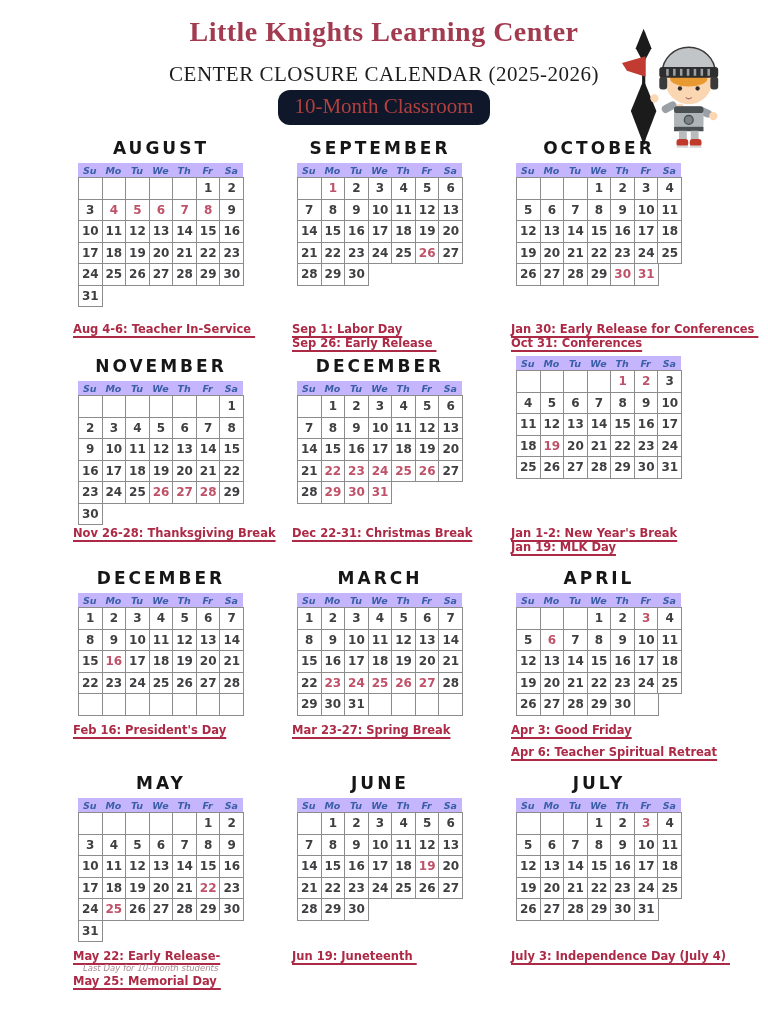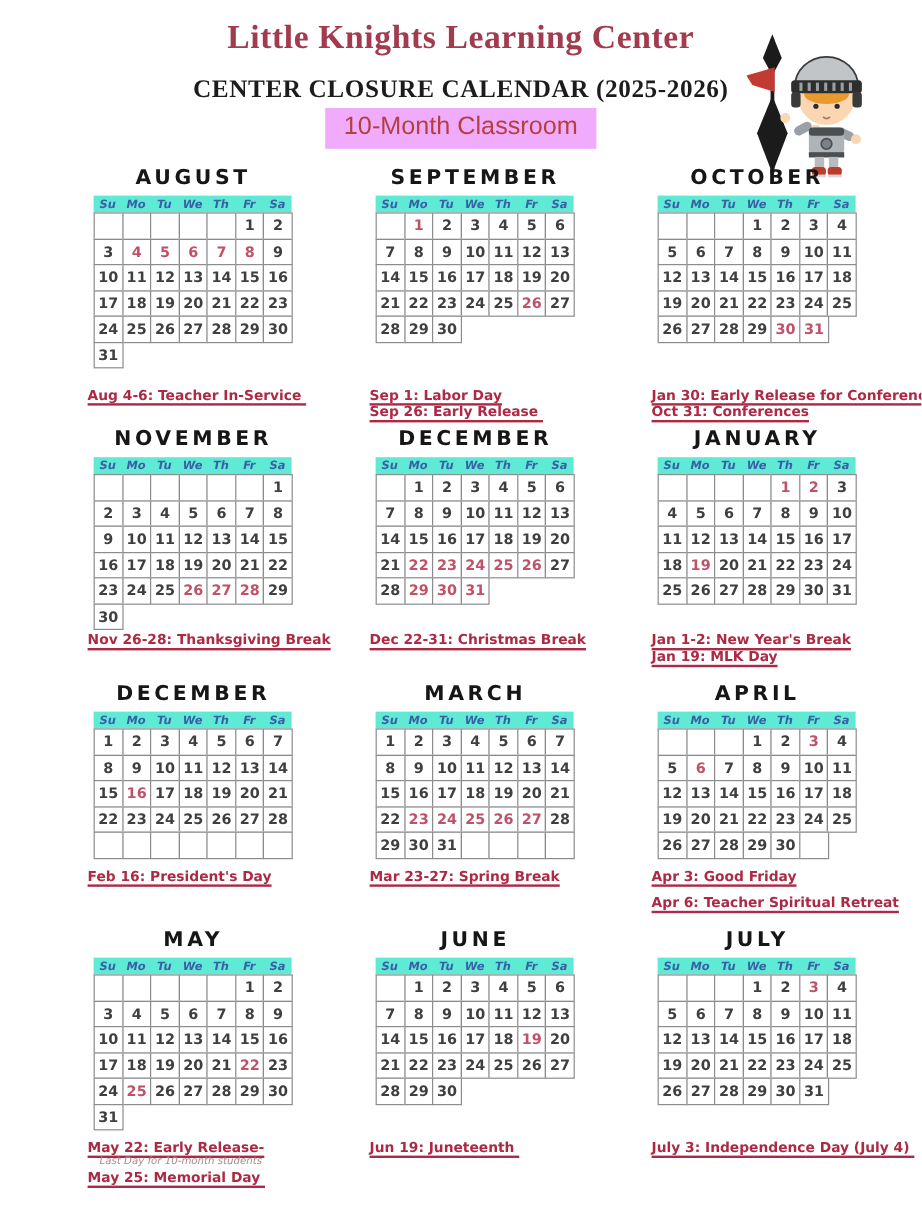--- a/index.html
+++ b/index.html
@@ -3,35 +3,35 @@
 <meta charset="utf-8">
 <style>
   html,body{margin:0;padding:0;background:#ffffff;}
   .page{position:relative;width:768px;height:1024px;background:#ffffff;overflow:hidden;
         font-family:"DejaVu Sans",sans-serif;}
 
   
   .page-title{position:absolute;top:16px;left:0;width:768px;text-align:center;
     font-family:"Liberation Serif",serif;font-size:28px;font-weight:600;color:#A23B50;letter-spacing:.5px;}
   .page-subtitle{position:absolute;top:62px;left:0;width:768px;text-align:center;
-    font-family:"Liberation Serif",serif;font-size:21px;font-weight:700;color:#1c1c1c;letter-spacing:.5px;}
+    font-family:"Liberation Serif",serif;font-size:21px;font-weight:400;color:#1c1c1c;letter-spacing:.5px;}
   .badge-wrap{position:absolute;top:90px;left:0;width:768px;text-align:center;}
-  .badge{display:inline-block;background:#f0abfc;color:#B4403E;border-radius:0;
-    font-family:Liberation Sans, sans-serif;font-size:21px;font-weight:500;padding:4px 16px 6px 16px;}
+  .badge{display:inline-block;background:#0f172a;color:#B4403E;border-radius:12px;
+    font-family:Liberation Serif, serif;font-size:21px;font-weight:500;padding:4px 16px 6px 16px;}
   .knight{position:absolute;left:622px;top:28px;width:108px;height:124px;}
 
   
   .months{position:absolute;top:138px;left:78px;}
-  .month-row{display:flex;column-gap:69px;}
+  .month-row{display:flex;column-gap:53px;}
   .row-1{height:218px}.row-2{height:212px}.row-3{height:205px}.row-4{height:255px}
   .month{position:relative;width:166px;}
   .month-title{width:166px;text-align:center;font-size:17px;font-weight:700;color:#161616;
     letter-spacing:3px;margin-bottom:5px;}
 
-  .cal-head{display:flex;width:165px;height:15px;background:#5eead4;align-items:center;}
+  .cal-head{display:flex;width:165px;height:15px;background:#c4b5fd;align-items:center;}
   .cal-head span{flex:1;text-align:center;font-size:9.5px;font-weight:700;font-style:italic;color:#3A5FA6;}
 
   .cal-row{display:flex;margin-top:-1px;}
   .cal-row:first-of-type{margin-top:0;}
   .cell{width:24.6px;height:22.5px;box-sizing:border-box;border:1px solid #8C8C8C;background:#fff;
     margin-left:-1px;display:flex;align-items:center;justify-content:center;
     font-size:12px;font-weight:700;color:#3F3F42;}
   .cell:first-child{margin-left:0;}
   .cell.red{color:#BF5268;}
 
@@ -380,21 +380,20 @@
           </div>
           <div class="cal-row">
             <div class="cell">28</div>
             <div class="cell red">29</div>
             <div class="cell red">30</div>
             <div class="cell red">31</div>
           </div>
           <div class="notes"><div class="note-line">Dec 22-31: Christmas Break</div></div>
         </div>
         <div class="month">
-          <div class="month-title">JANUARY</div>
           <div class="cal-head">
             <span>Su</span>
             <span>Mo</span>
             <span>Tu</span>
             <span>We</span>
             <span>Th</span>
             <span>Fr</span>
             <span>Sa</span>
           </div>
           <div class="cal-row">

